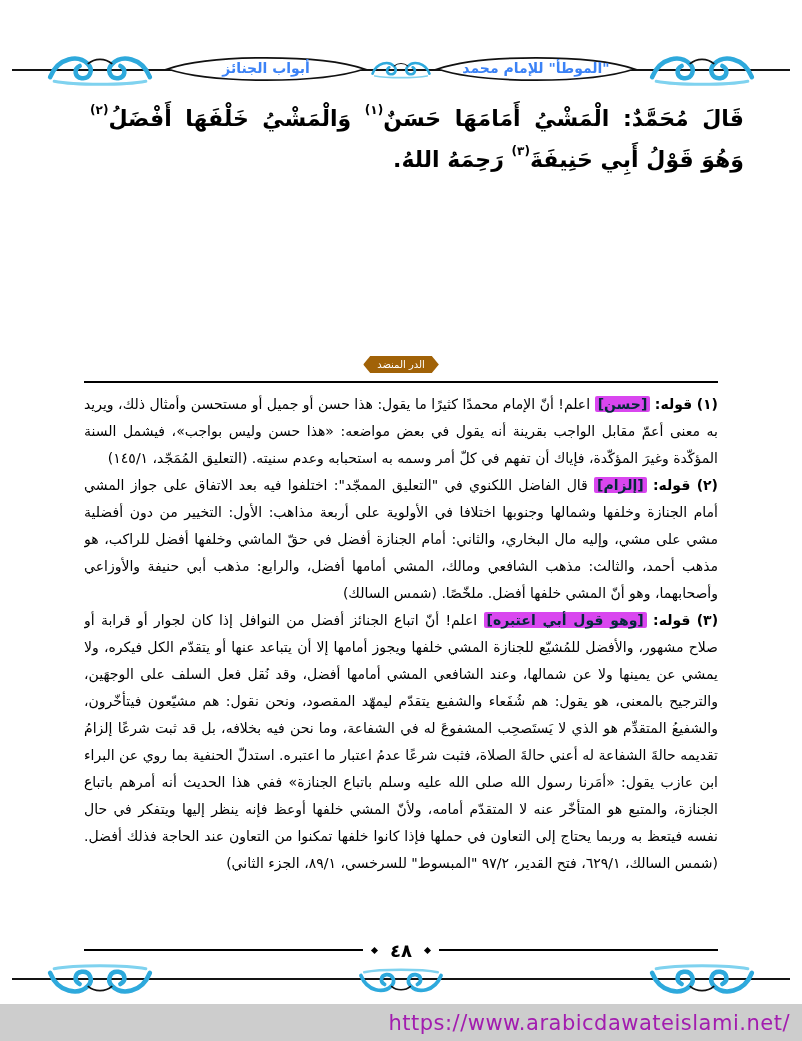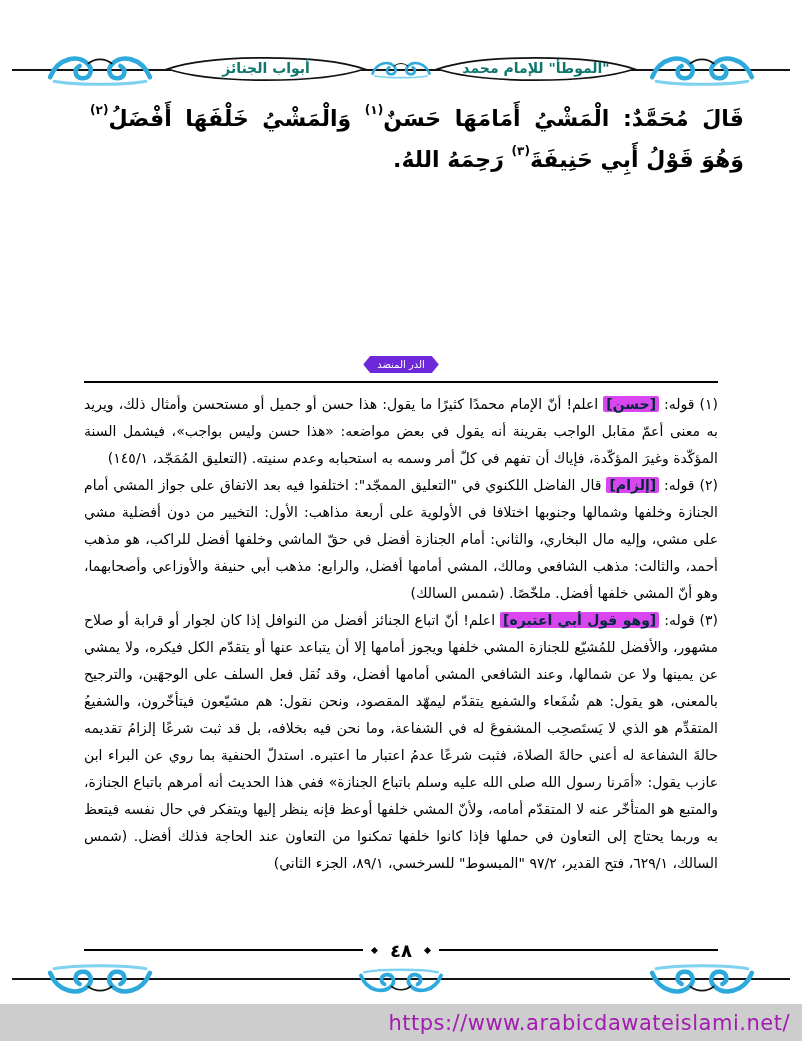--- a/index.html
+++ b/index.html
@@ -12,47 +12,47 @@
   .band { position:absolute; left:0; right:0; }
   .band-line { position:absolute; left:12px; right:12px; border-top:2px solid #141414; }
   .orn { position:absolute; display:block; }
   .flip { transform:scaleY(-1); }
 
   
   .cartouche { position:absolute; width:216px; height:26px; }
   .cartouche svg { position:absolute; inset:0; width:100%; height:100%; }
   .cartouche .ct-label {
     position:absolute; inset:0; display:flex; align-items:center; justify-content:center;
-    font-size:14px; font-weight:bold; color:#0f766e; direction:rtl; padding-bottom:2px;
+    font-size:14px; font-weight:bold; color:#3b82f6; direction:rtl; padding-bottom:2px;
   }
 
   
   .main-text {
     position:absolute; top:96px; left:58px; right:58px;
     direction:rtl; text-align:justify; font-weight:bold;
     font-size:22px; line-height:36px; color:#000;margin-left:32px;
   }
   .main-text sup { font-size:0.55em; position:relative; top:-0.35em; font-weight:bold; }
 
   
   .ribbon {
     position:absolute; top:356px; left:50%; transform:translateX(-50%);
-    background:#6d28d9; color:#ffffff; font-size:10px; line-height:15px;
+    background:#a16207; color:#ffffff; font-size:10px; line-height:15px;
     padding:1px 14px; direction:rtl; white-space:nowrap;
     clip-path:polygon(7px 0, calc(100% - 7px) 0, 100% 50%, calc(100% - 7px) 100%, 7px 100%, 0 50%);
   }
   .foot-rule { position:absolute; top:381px; left:84px; right:84px; border-top:2px solid #000; }
 
   
   .footnotes {
     position:absolute; top:391px; left:84px; right:84px; height:544px; overflow:hidden;
     direction:rtl; text-align:justify; font-size:14px; line-height:27px; color:#000;
   }
   .footnotes p { margin:0; }
-  .fn-marker, .fn-qawl { font-weight:normal; }
+  .fn-marker, .fn-qawl { font-weight:bold; }
   .hl {
     background:#d946ef; color:#04293a; font-weight:bold;
     padding:0 3px; border-radius:2px;
   }
 
   
   .pagenum-row {
     position:absolute; top:938px; left:84px; right:84px; height:24px;
     display:flex; align-items:center; gap:9px;
   }

